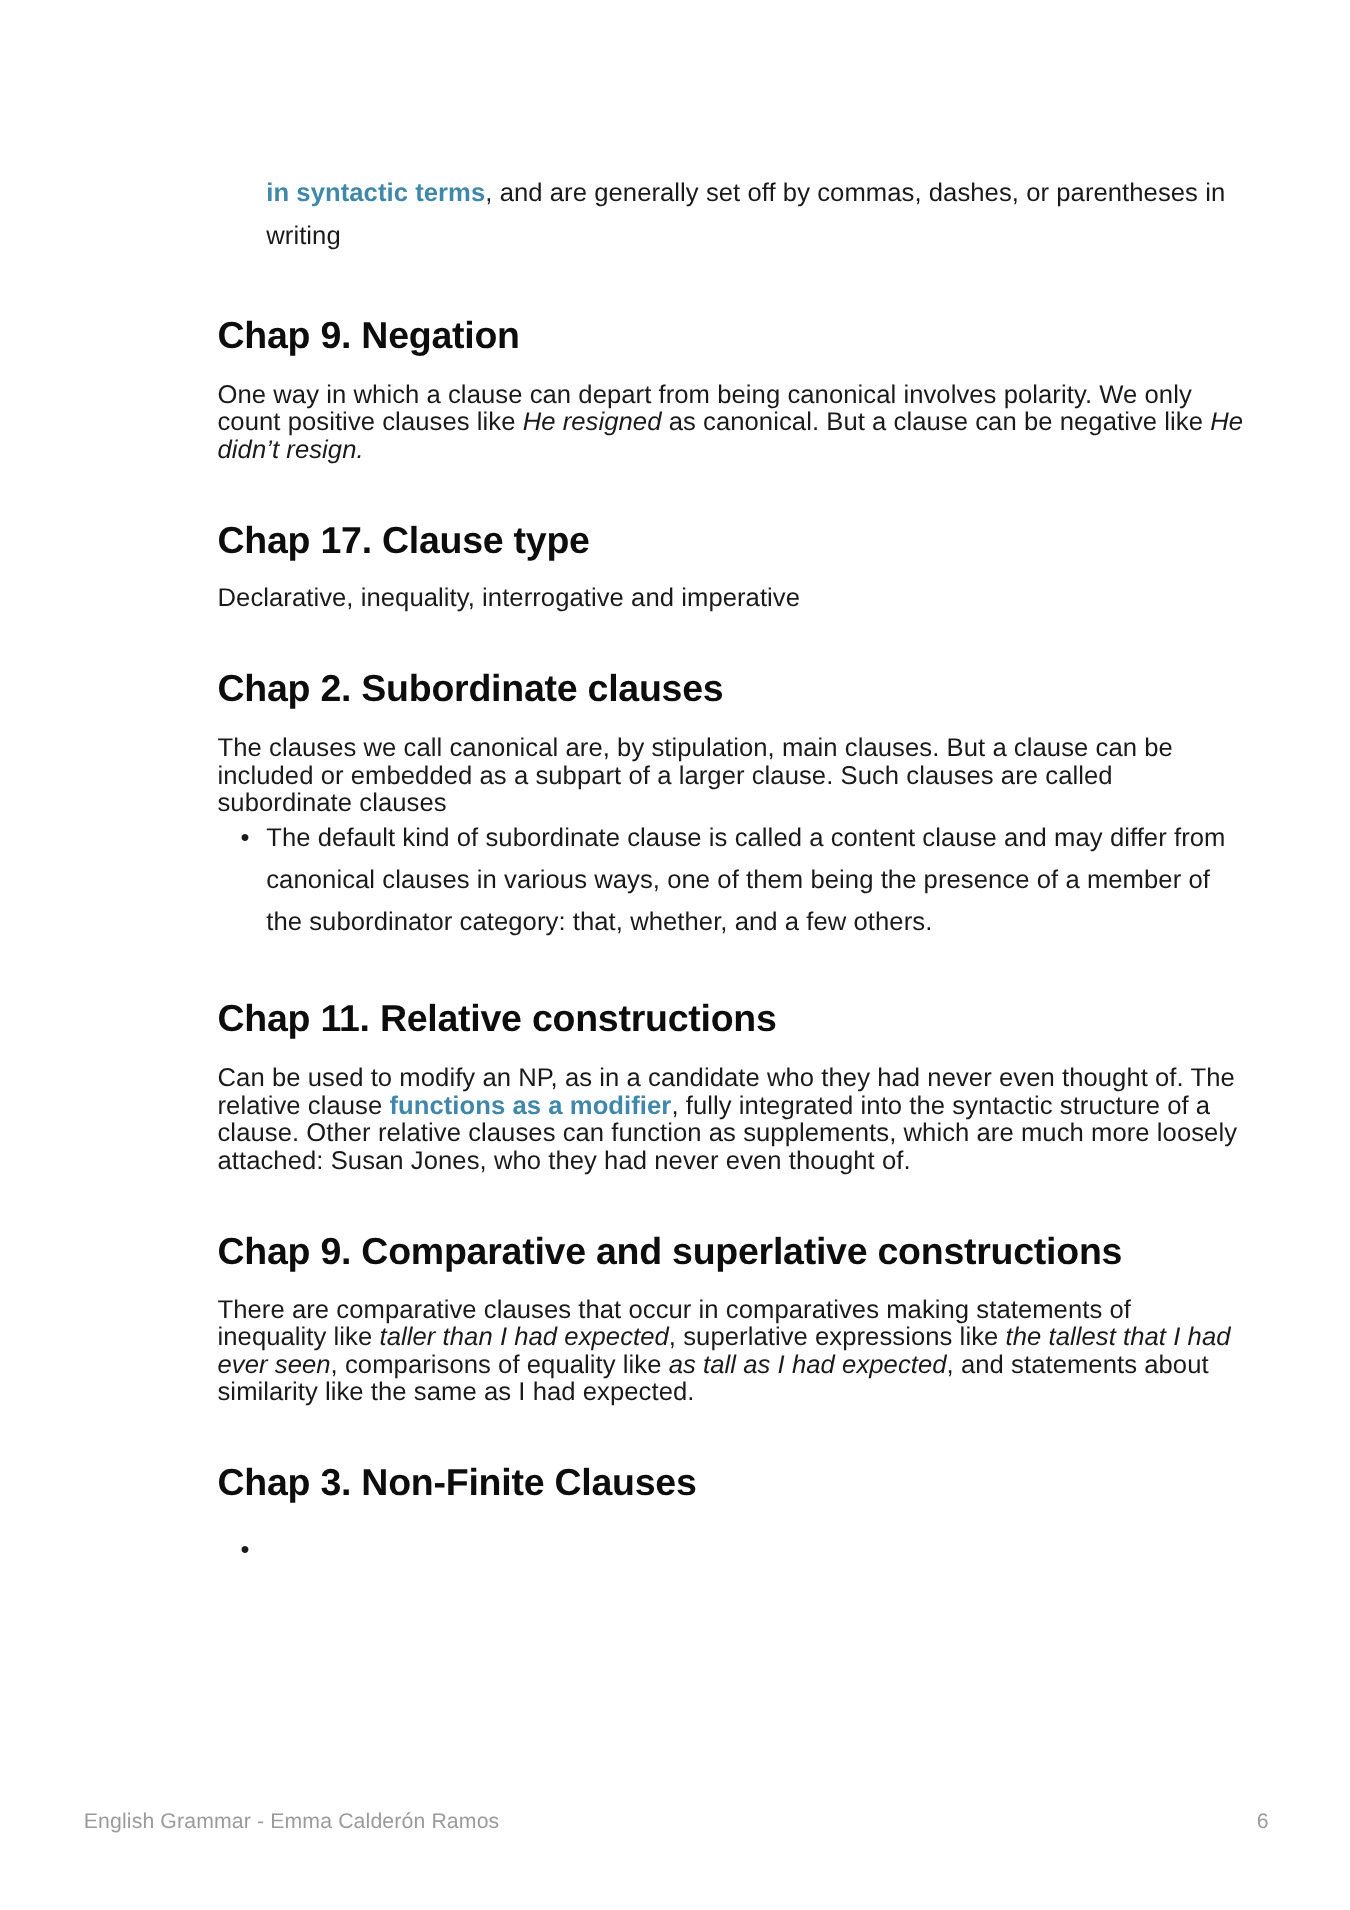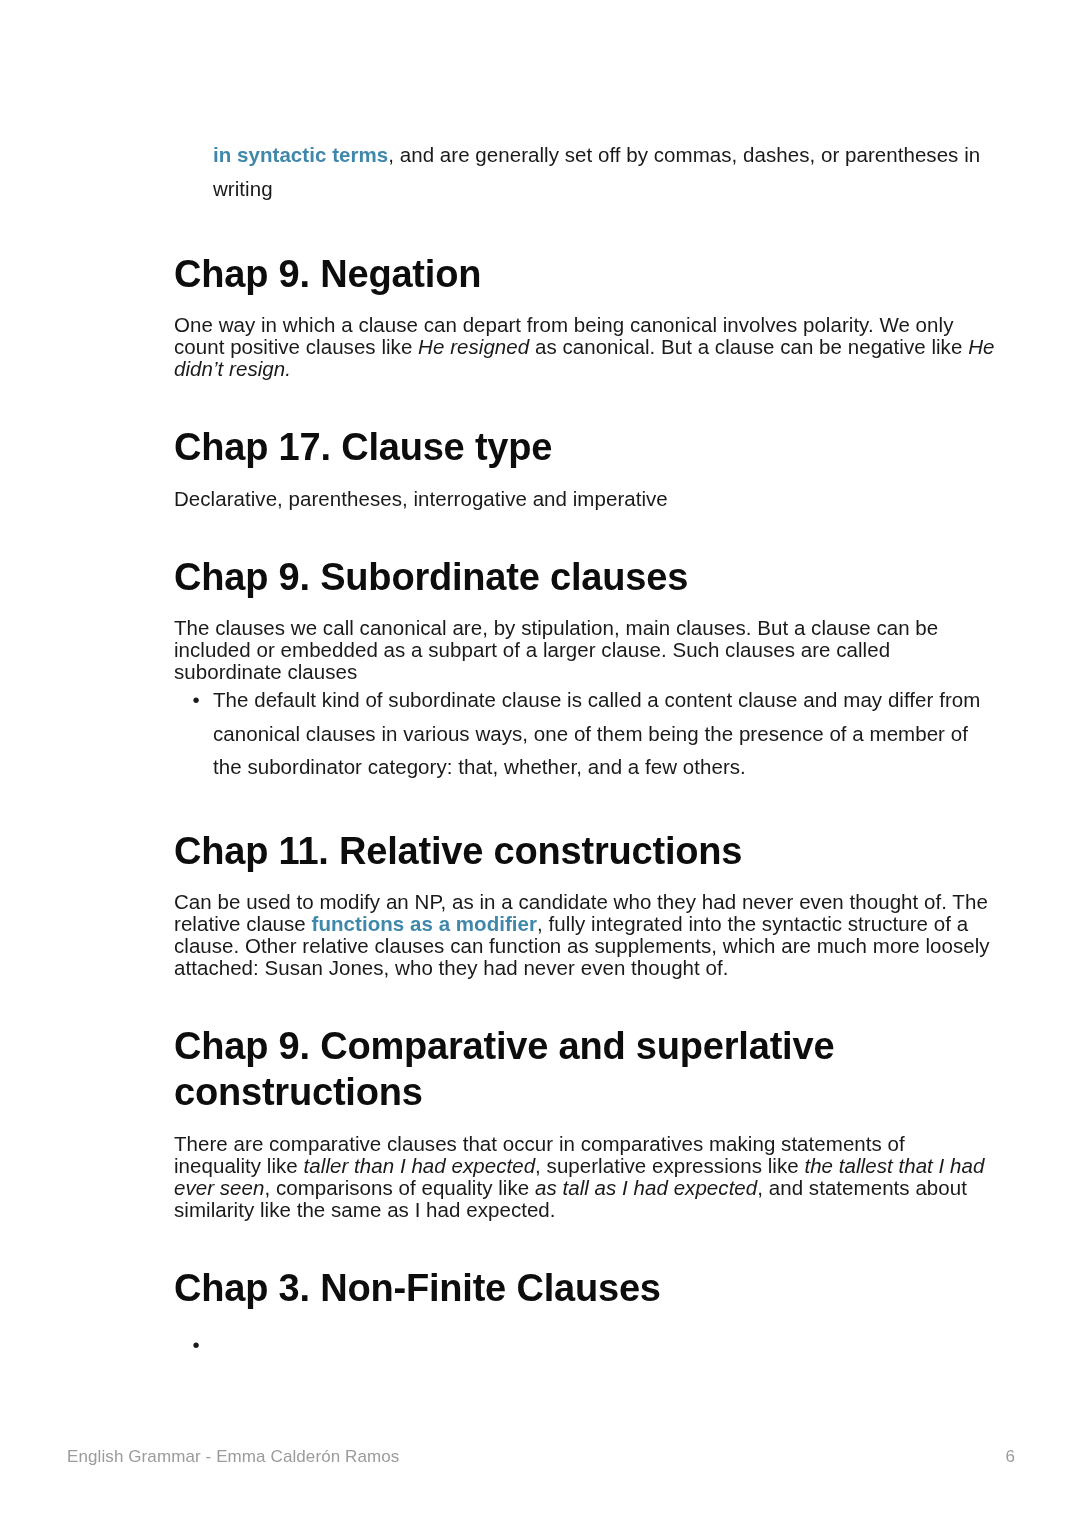--- a/index.html
+++ b/index.html
@@ -34,21 +34,21 @@
   .cont-para {
     margin: 0 0 0 0;
     padding-left: 39px;
     font-size: 20.5px;
     line-height: 33.5px;
     color: #1a1a1a;
     letter-spacing: 0.05px;
   }
 
   h2.chapter {
-    font-size: 38px;
+    font-size: 30px;
     line-height: 1.22;
     font-weight: bold;
     color: #0d0d0d;
     margin: 0;
     letter-spacing: -0.2px;
   }
 
   .sp-h2-top-1 { height: 46px; }
   .sp-h2-top   { height: 44px; }
 
@@ -122,24 +122,24 @@
     <p class="cont-para"><span class="link-strong">in syntactic terms</span><span>, and are generally set off by commas, dashes, or parentheses in writing</span></p>
 
     <div class="sp-h2-top-1"></div>
     <h2 class="chapter">Chap 9. Negation</h2>
     <div class="gap-after-head"></div>
     <p class="body"><span>One way in which a clause can depart from being canonical involves polarity. We only count positive clauses like </span><em class="it">He resigned</em><span> as canonical. But a clause can be negative like </span><em class="it">He didn’t resign.</em></p>
 
     <div class="sp-h2-top"></div>
     <h2 class="chapter">Chap 17. Clause type</h2>
     <div class="gap-after-head"></div>
-    <p class="body">Declarative, parentheses, interrogative and imperative</p>
+    <p class="body">Declarative, inequality, interrogative and imperative</p>
 
     <div class="sp-h2-top"></div>
-    <h2 class="chapter">Chap 9. Subordinate clauses</h2>
+    <h2 class="chapter">Chap 2. Subordinate clauses</h2>
     <div class="gap-after-head"></div>
     <p class="body">The clauses we call canonical are, by stipulation, main clauses. But a clause can be included or embedded as a subpart of a larger clause. Such clauses are called subordinate clauses</p>
     <ul class="bullets">
       <li><span class="dot">•</span><span>The default kind of subordinate clause is called a content clause and may differ from canonical clauses in various ways, one of them being the presence of a member of the subordinator category: that, whether, and a few others.</span></li>
     </ul>
 
     <div class="sp-h2-top"></div>
     <h2 class="chapter">Chap 11. Relative constructions</h2>
     <div class="gap-after-head"></div>
     <p class="body"><span>Can be used to modify an NP, as in a candidate who they had never even thought of. The relative clause </span><span class="link-strong">functions as a modifier</span><span>, fully integrated into the syntactic structure of a clause. Other relative clauses can function as supplements, which are much more loosely attached: Susan Jones, who they had never even thought of.</span></p>

